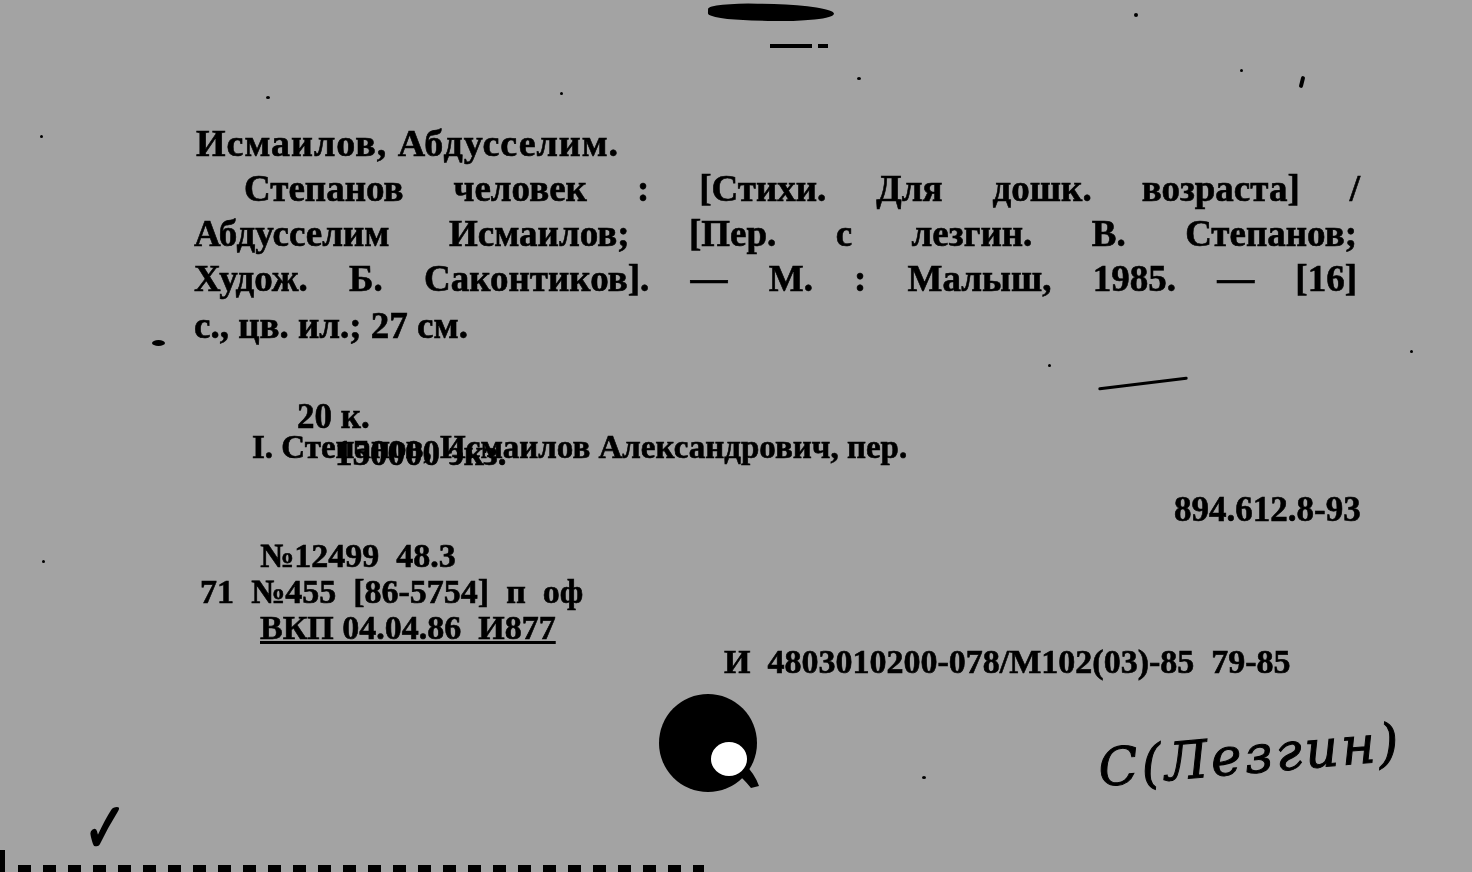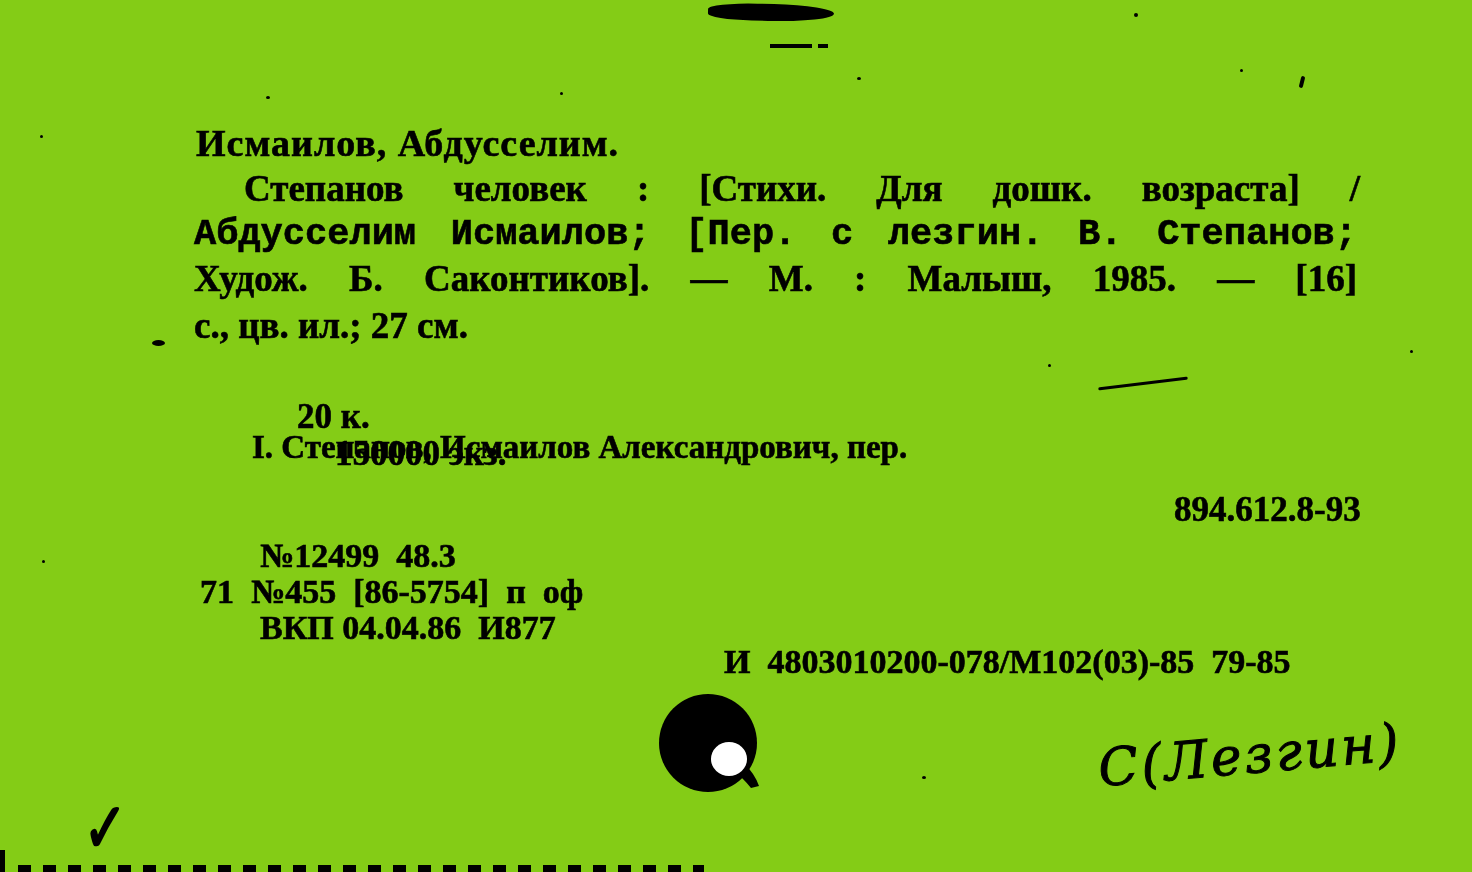--- a/index.html
+++ b/index.html
@@ -1,47 +1,47 @@
 <!DOCTYPE html>
 <html><head>
 <meta charset="utf-8">
 <style>
   html,body{margin:0;padding:0;background:#888;}
   .page{
     position:relative;
     width:1472px;height:872px;
-    background:#84cc16;
+    background:#a3a3a3;
     overflow:hidden;
     font-family:"Liberation Serif", serif;
     font-weight:700;
     color:#000;
   }
   .t{
     position:absolute;
     line-height:1.05;
     -webkit-text-stroke:0.6px #000;
     white-space:pre;
   }
   .just{
     white-space:normal;
     text-align:justify;
     text-align-last:justify;
   }
   .author{left:196px;top:124px;font-size:38px;letter-spacing:1px;}
   .l2{left:244px;top:170px;width:1116px;font-size:37px;}
-  .l3{left:194px;top:215px;width:1163px;font-size:37px;font-family:Liberation Mono, monospace;}
+  .l3{left:194px;top:215px;width:1163px;font-size:37px;}
   .l4{left:194px;top:260px;width:1163px;font-size:37px;}
   .l5{left:194px;top:307px;font-size:37px;}
   .priceline{left:262px;top:362px;font-size:35px;}
   .priceline .run{margin-left:38px;}
   .added{left:252px;top:430px;font-size:33px;}
   .classidx{left:1166px;top:492px;font-size:35px;margin-left:8px;}
   .acc1{left:260px;top:538px;font-size:34px;}
   .acc2{left:200px;top:574px;font-size:34px;}
-  .acc3{left:260px;top:610px;font-size:34px;}
+  .acc3{left:260px;top:610px;font-size:34px;text-decoration:underline;}
   .catline{left:724px;top:644px;font-size:34px;}
   .handnote{
     left:1098px;top:728px;font-size:52px;
     font-family:"DejaVu Serif", serif;
     font-style:italic;font-weight:400;
     letter-spacing:3px;
     transform:rotate(-5deg);
     -webkit-text-stroke:1px #000;
   }
   .check{

